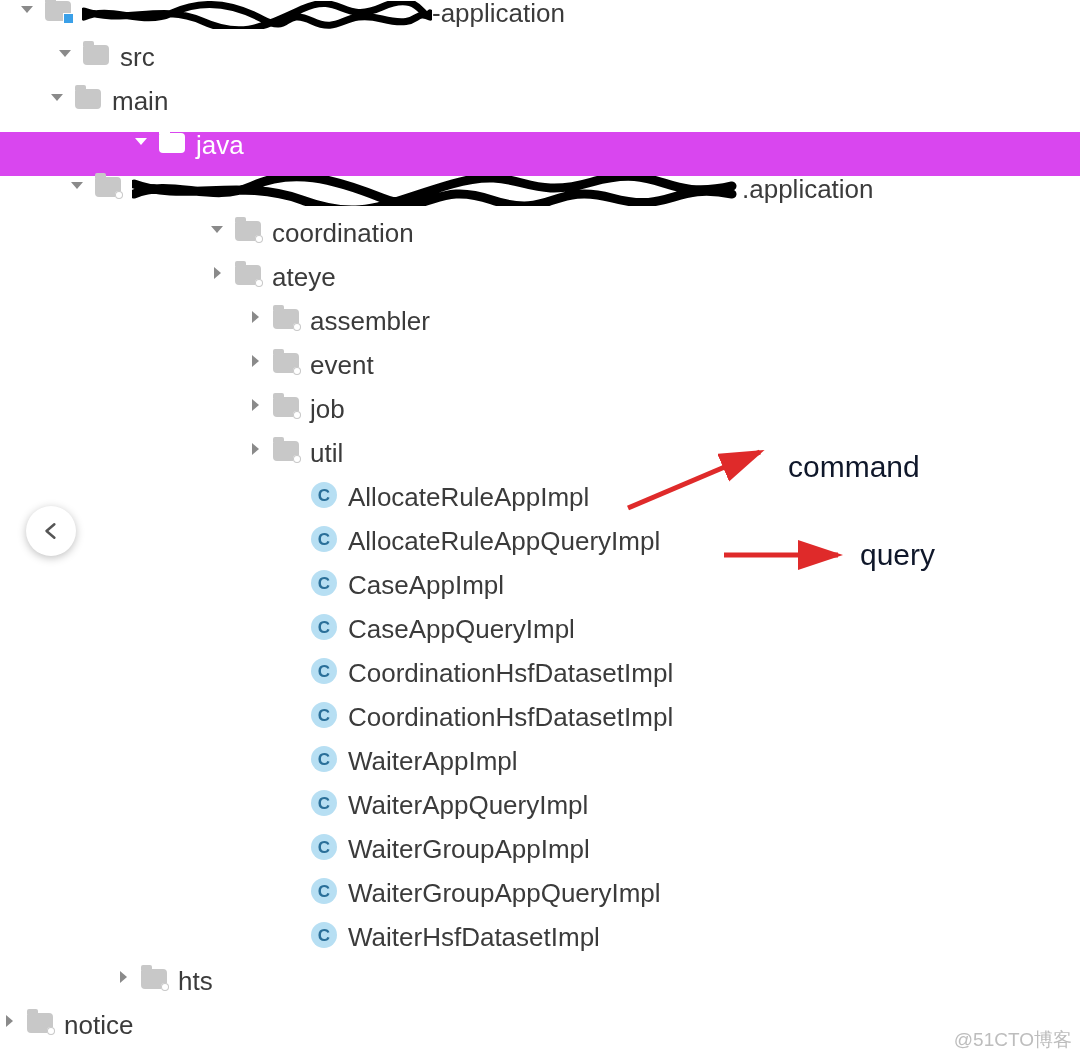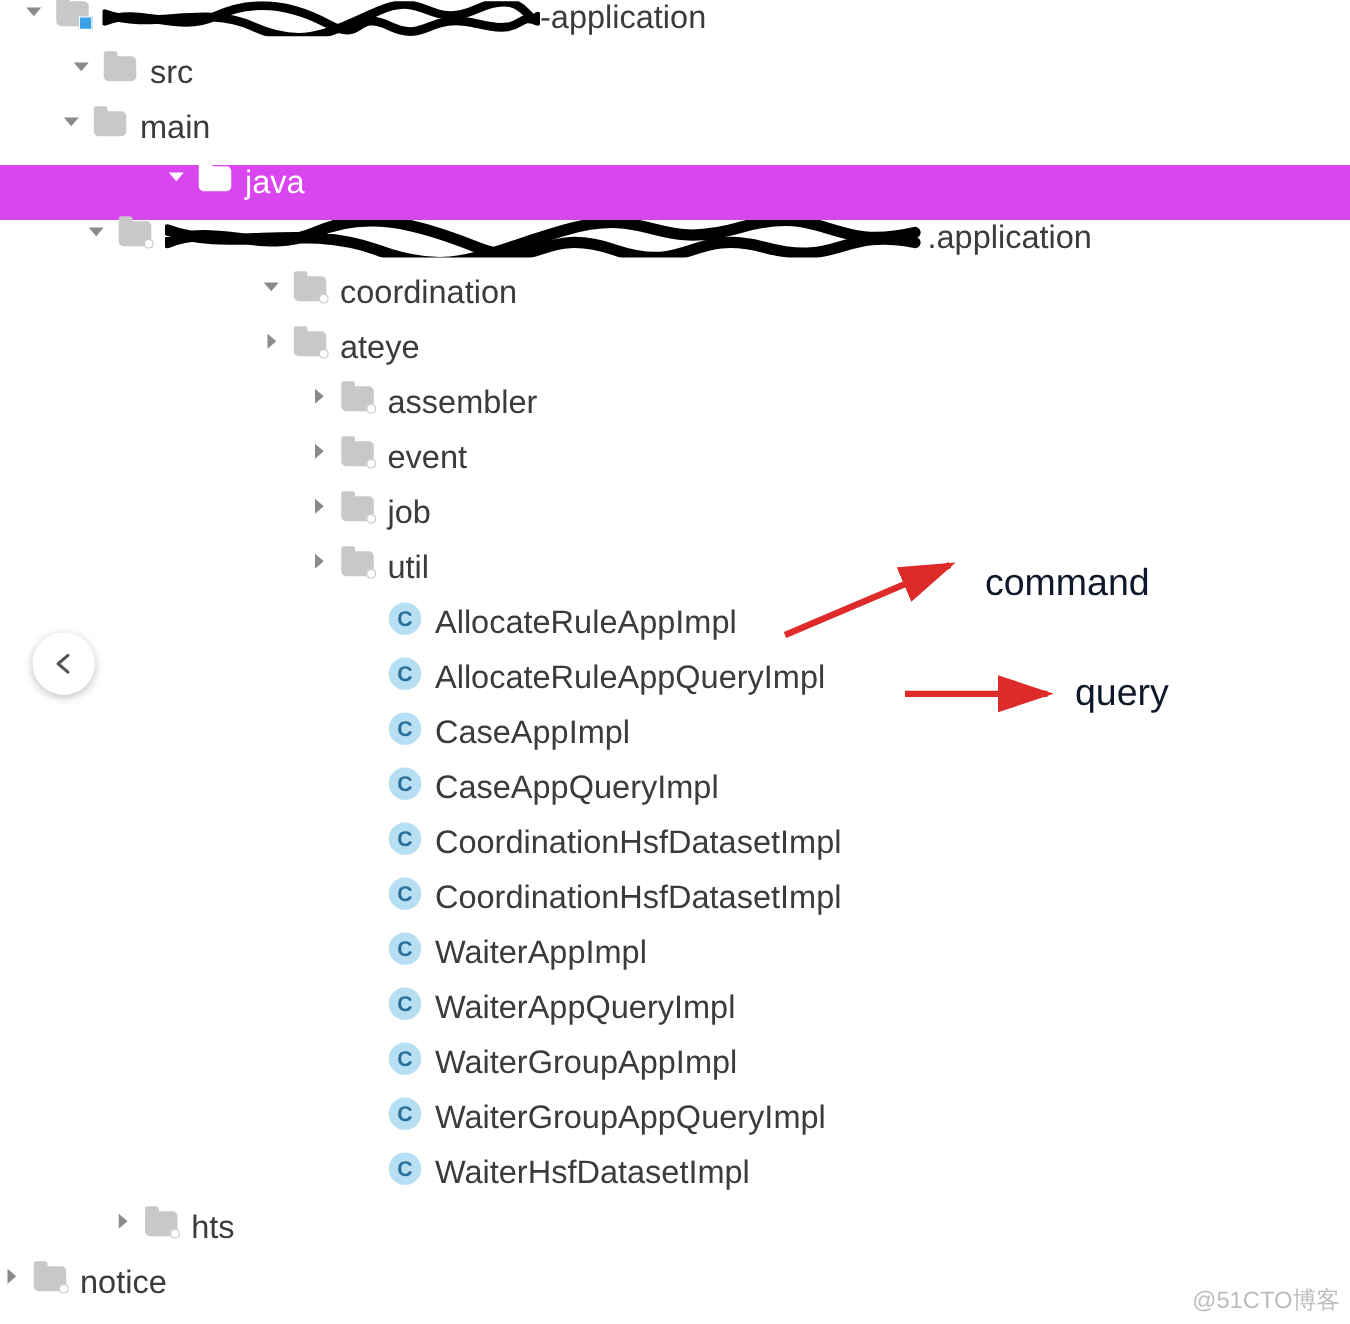--- a/index.html
+++ b/index.html
@@ -377,21 +377,21 @@
       </div>
       <div class="row" style="padding-left: 284px;">
         <span class="arrow blank"></span>
         <span class="icon">
           <span class="class-circle">C</span>
         </span>
         <span class="label">WaiterHsfDatasetImpl</span>
       </div>
     </div>
 
-  <div class="row" style="padding-left:89px">
+  <div class="row" style="padding-left:114px">
     <span class="arrow">
       <svg width="16" height="16" viewBox="0 0 16 16">
           <path d="M5 2 L12 8 L5 14 Z" fill="#8a8a8a"></path>
         </svg>
     </span>
     <span class="icon">
         <span class="folder-shape">
           <span class="pkg-dot"></span>
         </span>
       </span>

